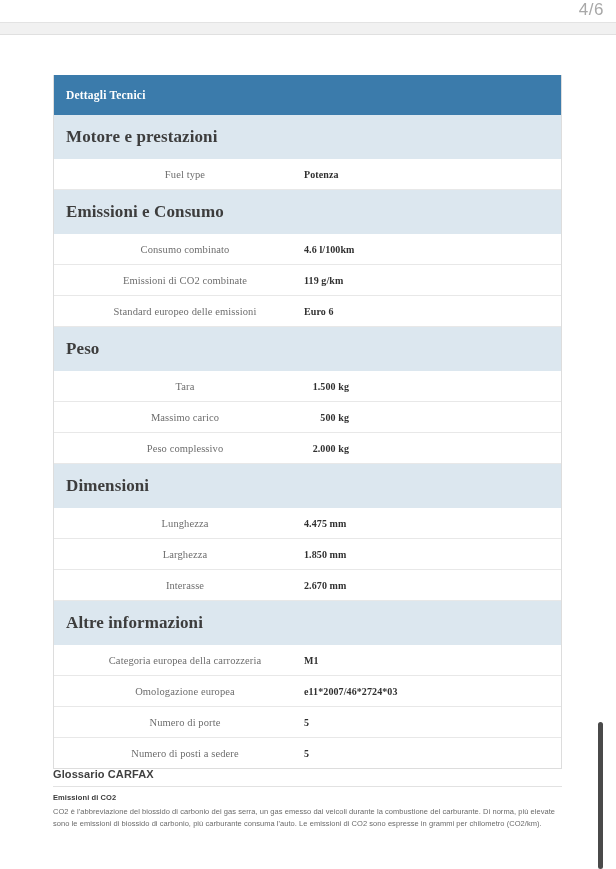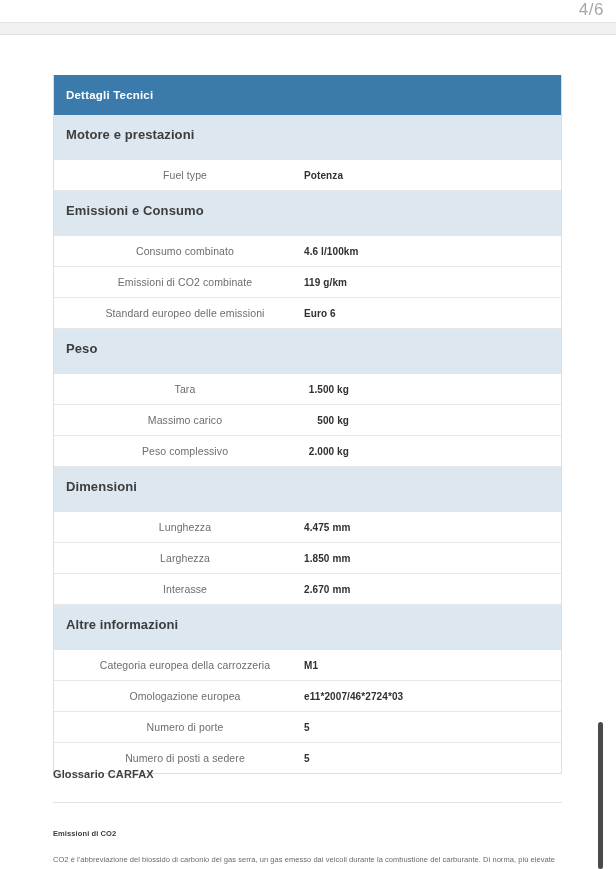--- a/index.html
+++ b/index.html
@@ -55,37 +55,38 @@
 
   .card {
     position: absolute;
     left: 53px;
     top: 40px;
     width: 509px;
     background: #0f766e;
     border: 1px solid #dddddd;
     border-top: none;
     box-sizing: border-box;
+    font-family: Liberation Serif, serif;
   }
 
   .card-header {
     background: #3b7bab;
     color: #ffffff;
     font-size: 11.5px;
     font-weight: bold;
     padding: 14px 0 14px 12px;
     letter-spacing: 0.2px;
   }
 
   .section-head {
     background: #dce7ef;
     color: #3d3d3d;
-    font-size: 13px;
-    font-weight: bold;
-    padding: 12px 0 18px 12px;
+    font-size: 17px;
+    font-weight: bold;
+    padding: 12px 0 12px 12px;
     letter-spacing: 0.1px;
   }
 
   .row {
     display: flex;
     align-items: center;
     height: 30px;
     border-bottom: 1px solid #e8e8e8;
     background: #ffffff;
   }
@@ -117,33 +118,33 @@
   .glossary {
     position: absolute;
     left: 53px;
     top: 733px;
     width: 509px;
   }
   .glossary-title {
     font-size: 11px;
     font-weight: bold;
     color: #404040;
-    padding-bottom: 22px;
+    padding-bottom: 6px;
     border-bottom: 1px solid #e2e2e2;
     letter-spacing: 0.1px;
   }
   .glossary-term {
-    margin-top: 26px;
+    margin-top: 6px;
     font-size: 7.5px;
     font-weight: bold;
     color: #3a3a3a;
     letter-spacing: 0.1px;
   }
   .glossary-body {
-    margin-top: 16px;
+    margin-top: 4px;
     font-size: 7.5px;
     line-height: 1.65;
     color: #6a6a6a;
     letter-spacing: 0.05px;
     width: 509px;
   }
 
   
   .scrollbar-track {
     position: absolute;

